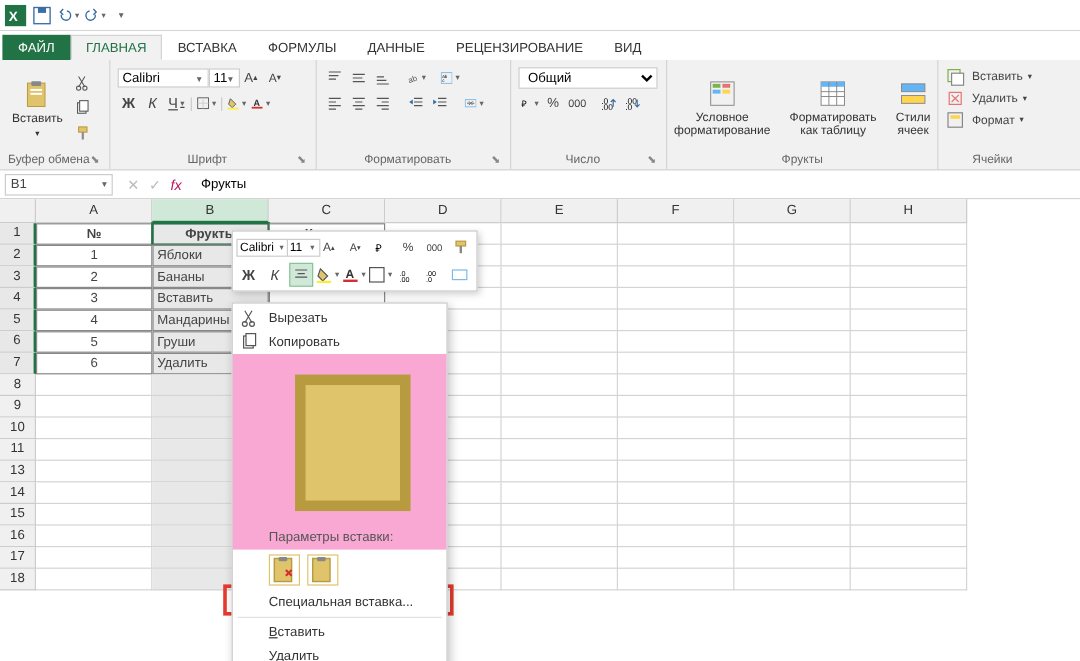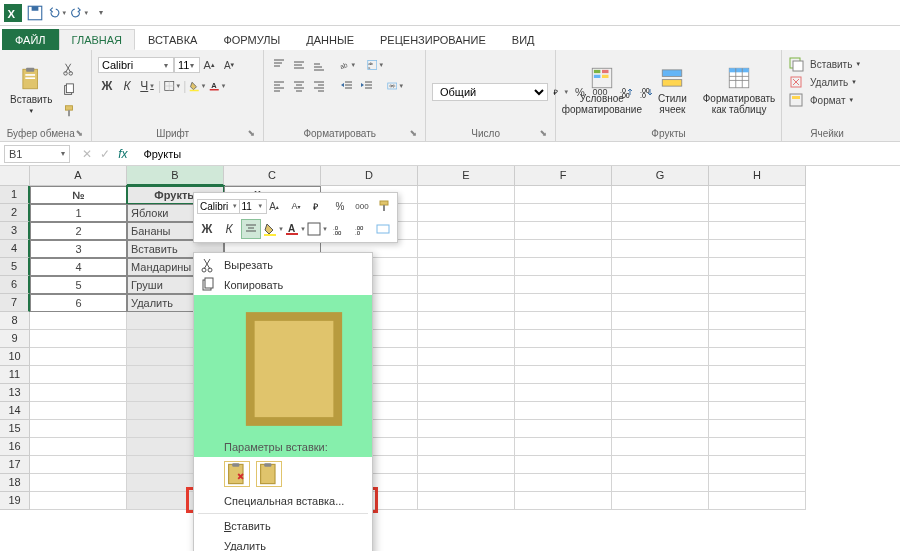--- a/index.html
+++ b/index.html
@@ -27,21 +27,21 @@
 .rbtn svg { width: 16px; height: 16px; }
 .rbtn.large svg { width: 26px; height: 26px; }
 .rbtn-row { display: flex; gap: 2px; align-items: center; }
 .rinput { font-size: 11px; border: 1px solid #ccc; background: #fff; padding: 1px 3px; }
 .ricon { width: 18px; height: 18px; display: flex; align-items: center; justify-content: center; cursor: pointer; border: 1px solid transparent; }
 .ricon svg { width: 14px; height: 14px; }
 .drop::after { content: '▾'; font-size: 7px; color: #666; margin-left: 2px; }
 
 
 .fbar { height: 24px; display: flex; align-items: center; border-bottom: 1px solid #d4d4d4; }
-.namebox { width: 66px; border: 1px solid #ccc; margin: 2px 2px 2px 4px; padding: 2px 4px; font-size: 11px; display: flex; justify-content: space-between; align-items: center; }
+.namebox { width: 90px; border: 1px solid #ccc; margin: 2px 2px 2px 4px; padding: 2px 4px; font-size: 11px; display: flex; justify-content: space-between; align-items: center; }
 .fx-btns { display: flex; gap: 8px; padding: 0 10px; color: #888; }
 .fx-input { flex: 1; padding: 2px 6px; font-size: 11px; border: none; outline: none; }
 
 
 .grid { position: relative; }
 .colheads { display: flex; height: 20px; }
 .corner { width: 30px; background: #f0f0f0; border-right: 1px solid #ccc; border-bottom: 1px solid #ccc; }
 .colhead { background: #f0f0f0; border-right: 1px solid #ccc; border-bottom: 1px solid #ccc; text-align: center; font-size: 11px; color: #333; line-height: 19px; cursor: pointer; }
 .colhead.sel { background: #d0e8d8; border-bottom: 2px solid #217346; }
 .row { display: flex; height: 18px; }
@@ -70,21 +70,21 @@
 .mti svg { width: 14px; height: 14px; }
 .mti.active { background: #d0e8d8; border: 1px solid #8ac29a; }
 .mtinput { width: 44px; font-size: 10px; border: 1px solid #ccc; padding: 1px 2px; }
 .mtnum { width: 28px; font-size: 10px; border: 1px solid #ccc; padding: 1px 2px; }
 
 
 .ctxmenu { position: absolute; left: 193px; top: 252px; width: 180px; background: #fff; border: 1px solid #c8c8c8; box-shadow: 2px 2px 8px rgba(0,0,0,.25); z-index: 9; padding: 2px 0; }
 .ctxitem { display: flex; align-items: center; gap: 8px; padding: 4px 8px 4px 30px; font-size: 11px; color: #333; cursor: pointer; position: relative; }
 .ctxitem .cicon { position: absolute; left: 6px; width: 16px; height: 16px; display: flex; align-items: center; justify-content: center; }
 .ctxsep { height: 1px; background: #e0e0e0; margin: 2px 4px; }
-.ctxhdr { padding: 4px 8px 4px 30px; font-size: 11px; color: #555; background: #86efac; position: relative; }
+.ctxhdr { padding: 4px 8px 4px 30px; font-size: 11px; color: #555; background: #f9a8d4; position: relative; }
 .ctx-paste-icons { display: flex; gap: 6px; padding: 4px 8px 4px 30px; }
 .ctx-paste-icons .pi { width: 26px; height: 26px; border: 1px solid #e0c46c; background: #fff; display: flex; align-items: center; justify-content: center; cursor: pointer; }
 .ctx-highlight { position: absolute; border: 3px solid #e63b2e; pointer-events: none; }
 u.acc { text-decoration: underline; }
 
 </style>
 </head>
 <body>
 
 <div class="titlebar">
@@ -294,21 +294,21 @@
               <path d="M3 7 L6 7 M8 7 L11 7" stroke="#555"></path>
               <path d="M5 5 L7 7 L5 9 M9 5 L7 7 L9 9" stroke="#555" fill="none"></path>
             </svg>
           </span>
       </div>
     </div>
     <div class="rgroup-label"><span>Форматировать</span><span class="launcher">⬊</span></div>
   </div>
 
   <div class="rgroup" style="width:130px">
-    <div class="rgroup-body" style="flex-direction:row;align-items:center;gap:3px;padding-top:4px">
+    <div class="rgroup-body" style="flex-direction:column;align-items:flex-start;gap:3px;padding-top:4px">
       <div class="rbtn-row">
         <select class="rinput" style="width:116px"><option>Общий</option></select>
       </div>
       <div class="rbtn-row">
         <span class="ricon drop">
             <svg viewBox="0 0 14 14">
               <text x="2" y="11" font-size="10">₽</text>
             </svg>
           </span>
         <span class="ricon" style="font-size:11px">%</span>
@@ -340,36 +340,36 @@
             <rect x="4" y="4" width="24" height="24" fill="none" stroke="#888"></rect>
             <rect x="6" y="6" width="8" height="4" fill="#7cb342"></rect>
             <rect x="16" y="6" width="8" height="4" fill="#e57373"></rect>
             <rect x="6" y="12" width="8" height="4" fill="#64b5f6"></rect>
             <rect x="16" y="12" width="8" height="4" fill="#ffd54f"></rect>
           </svg>
         <span style="text-align:center;line-height:11px">Условное форматирование</span>
       </div>
       <div class="rbtn large">
         <svg viewBox="0 0 32 32">
-            <rect x="4" y="6" width="24" height="8" fill="#64b5f6" stroke="#888"></rect>
-            <rect x="4" y="18" width="24" height="8" fill="#ffd54f" stroke="#888"></rect>
-          </svg>
-        <span style="text-align:center;line-height:11px">Стили ячеек</span>
-      </div>
-      <div class="rbtn large">
-        <svg viewBox="0 0 32 32">
             <rect x="4" y="4" width="24" height="24" fill="#fff" stroke="#888"></rect>
             <rect x="4" y="4" width="24" height="5" fill="#64b5f6"></rect>
             <line x1="12" y1="4" x2="12" y2="28" stroke="#888"></line>
             <line x1="20" y1="4" x2="20" y2="28" stroke="#888"></line>
             <line x1="4" y1="14" x2="28" y2="14" stroke="#888"></line>
             <line x1="4" y1="19" x2="28" y2="19" stroke="#888"></line>
           </svg>
         <span style="text-align:center;line-height:11px">Форматировать как таблицу</span>
       </div>
+      <div class="rbtn large">
+        <svg viewBox="0 0 32 32">
+            <rect x="4" y="6" width="24" height="8" fill="#64b5f6" stroke="#888"></rect>
+            <rect x="4" y="18" width="24" height="8" fill="#ffd54f" stroke="#888"></rect>
+          </svg>
+        <span style="text-align:center;line-height:11px">Стили ячеек</span>
+      </div>
     </div>
     <div class="rgroup-label"><span>Фрукты</span></div>
   </div>
 
   <div class="rgroup" style="width:90px;border-right:none">
     <div class="rgroup-body" style="flex-direction:column;align-items:flex-start;gap:2px;padding-top:4px">
       <div class="rbtn-row">
           <svg width="16" height="16">
             <rect x="2" y="2" width="10" height="10" fill="none" stroke="#7cb342"></rect>
             <rect x="5" y="5" width="10" height="10" fill="#fff" stroke="#888"></rect>
@@ -400,21 +400,21 @@
 </div>
 
 <div class="fbar">
   <div class="namebox">
       <span>B1</span>
       <span style="font-size:8px;color:#666">▾</span>
     </div>
   <div class="fx-btns">
     <span style="color:#bbb">✕</span>
     <span style="color:#bbb">✓</span>
-    <span style="font-style:italic;color:#0f766e">fx</span>
+    <span style="font-style:italic;color:#be185d">fx</span>
   </div>
   <input class="fx-input" value="Фрукты" style="">
 </div>
 
 <div class="grid">
   <div class="colheads">
     <div class="corner"></div>
     <div class="colhead col-A">A</div>
     <div class="colhead col-B sel">B</div>
     <div class="colhead col-C">C</div>
@@ -605,31 +605,20 @@
         <div class="rowhead">18</div>
         <div class="cell col-A"></div>
         <div class="cell col-B selcol"></div>
         <div class="cell col-C"></div>
         <div class="cell col-D"></div>
         <div class="cell col-E"></div>
         <div class="cell col-F"></div>
         <div class="cell col-G"></div>
         <div class="cell col-H"></div>
       </div>
-      <div class="row">
-        <div class="rowhead">19</div>
-        <div class="cell col-A"></div>
-        <div class="cell col-B selcol"></div>
-        <div class="cell col-C"></div>
-        <div class="cell col-D"></div>
-        <div class="cell col-E"></div>
-        <div class="cell col-F"></div>
-        <div class="cell col-G"></div>
-        <div class="cell col-H"></div>
-      </div>
     </div>
 </div>
 
 <div class="minitb">
   <div class="minitb-row">
     <input class="mtinput" value="Calibri" style="">
       <span style="font-size:7px;margin-left:-10px;color:#666">▾</span>
     <input class="mtnum" value="11" style="">
       <span style="font-size:7px;margin-left:-10px;color:#666">▾</span>
     <span class="mti" style="font-size:10px">A<sup style="font-size:6px">▴</sup></span>

